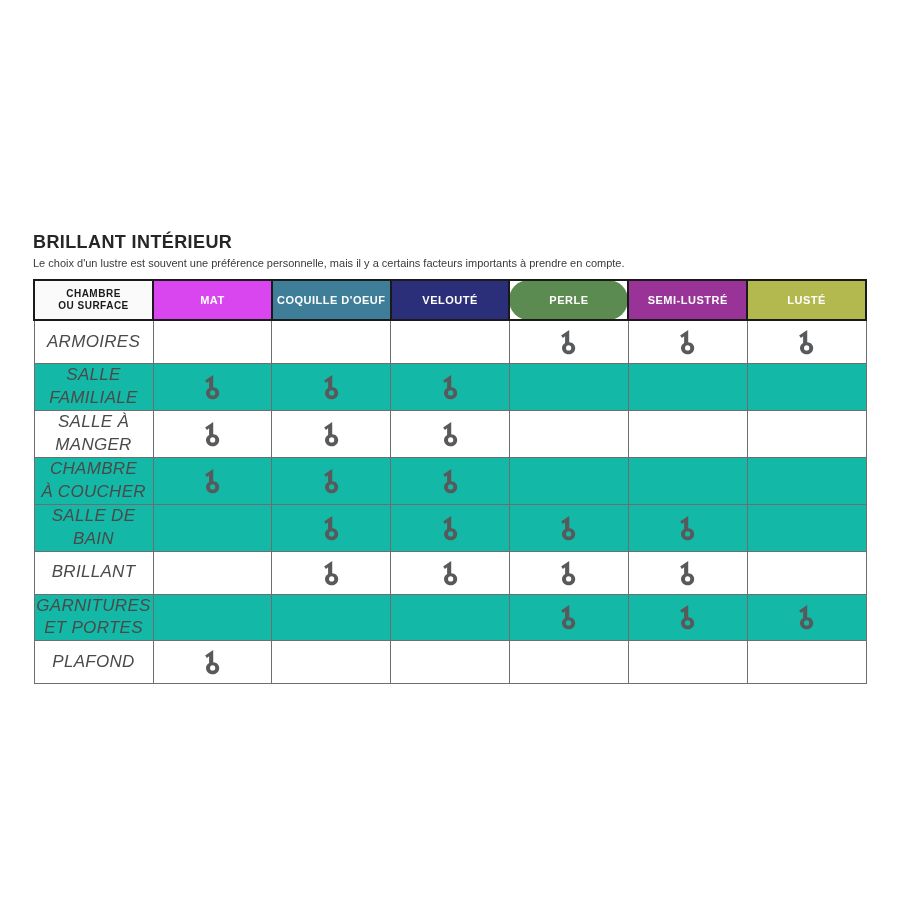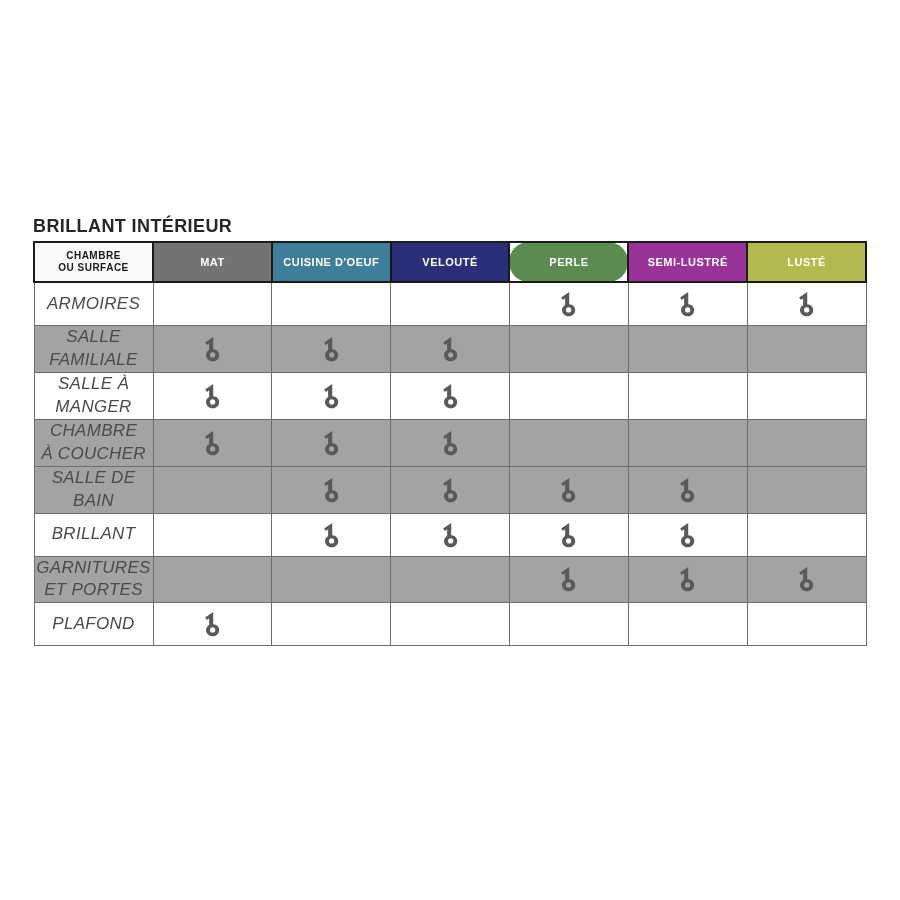--- a/index.html
+++ b/index.html
@@ -9,21 +9,21 @@
     font-family: "Liberation Sans", sans-serif;
     position: relative;
     overflow: hidden;
   }
   .content {
     position: absolute;
     left: 33px; top: 216px;
     width: 834px;
   }
   .page-title {
-    margin: 0 0 4px 0;
+    margin: 16px 0 4px 0;
     font-size: 18px;
     font-weight: 700;
     letter-spacing: 0.4px;
     color: #262626;
   }
   .page-subtitle {
     margin: 0 0 10px 0;
     font-size: 11px;
     color: #3a3a3a;
   }
@@ -52,52 +52,53 @@
     line-height: 1.25;
   }
   .sheen-table td {
     height: 42px;
     border: 1px solid #6e6e6e;
     text-align: center;
     vertical-align: middle;
     background: #ffffff;
     padding: 0;
   }
-  .sheen-table tr.shaded td { background: #a3a3a3; }
+  .sheen-table tr.shaded td { background: #14b8a6; }
   .sheen-table td.label {
     font-size: 17px;
     color: #4a4a4a;
     letter-spacing: 0.3px;
     white-space: pre-line;
     line-height: 1.35;
     font-style: italic;
   }
   svg.b-logo {
     width: 19px;
     height: 26px;
     display: inline-block;
     vertical-align: middle;
   }
 </style>
 </head>
 <body>
 
 <div class="content">
   <h1 class="page-title">BRILLANT INTÉRIEUR</h1>
+  <p class="page-subtitle">Le choix d'un lustre est souvent une préférence personnelle, mais il y a certains facteurs importants à prendre en compte.</p>
 
   <table class="sheen-table">
     <colgroup>
       <col class="room-col">
     </colgroup>
     <thead>
       <tr id="head-row">
           <th class="corner">CHAMBRE
 OU SURFACE</th>
-          <th style="background-color: #737373;">MAT</th>
-          <th style="background-color: rgb(62, 126, 153);">CUISINE D'OEUF</th>
+          <th style="background-color: #d946ef;">MAT</th>
+          <th style="background-color: rgb(62, 126, 153);">COQUILLE D'OEUF</th>
           <th style="background-color: rgb(43, 47, 121);">VELOUTÉ</th>
           <th style="background-color: rgb(91, 139, 80); border-radius: 20px;">PERLE</th>
           <th style="background-color: rgb(154, 51, 151); margin-top: 23px;">SEMI-LUSTRÉ</th>
           <th style="background-color: rgb(179, 185, 78);">LUSTÉ</th>
         </tr>
     </thead>
     <tbody id="body-rows">
         <tr>
           <td class="label">ARMOIRES</td>
           <td></td>

